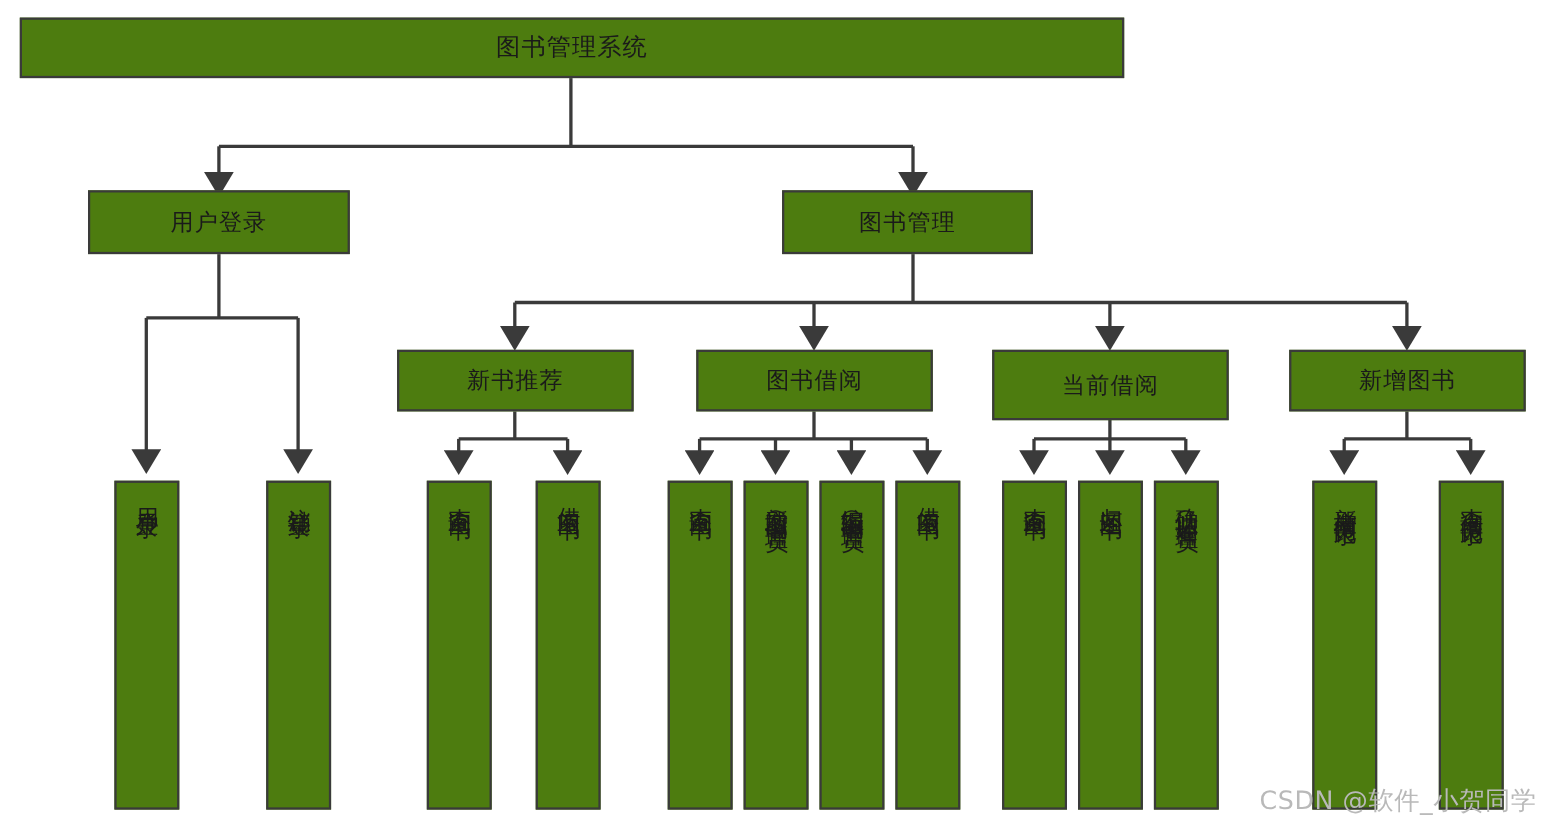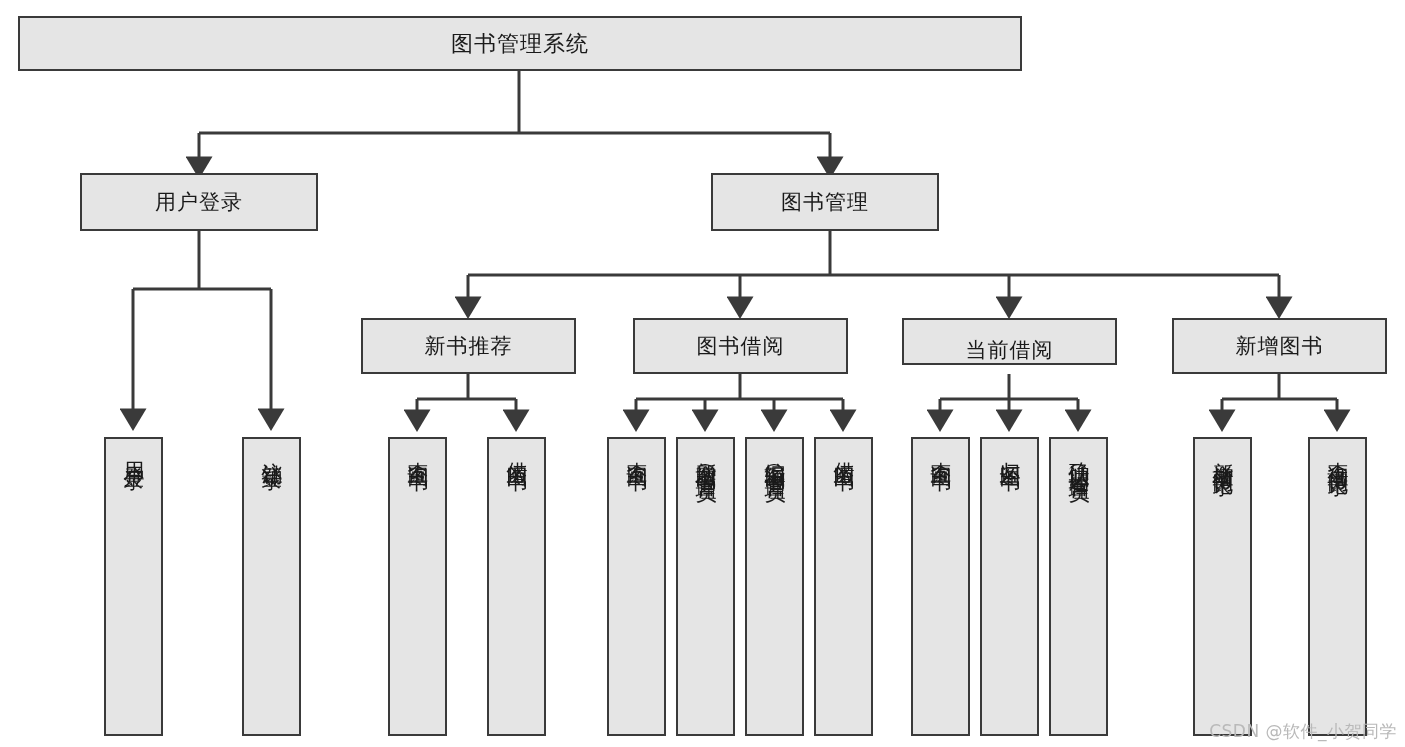--- a/index.html
+++ b/index.html
@@ -22,21 +22,21 @@
     position: absolute;
     left: 0;
     top: 0;
     width: 1405px;
     height: 747px;
     pointer-events: none;
   }
   .node {
     position: absolute;
     box-sizing: border-box;
-    background: #e5e5e5;
+    background: #4d7c0f;
     border: 2px solid #3a3a3a;
     display: flex;
     align-items: center;
     justify-content: center;
     color: #1a1a1a;
   }
   .node .label {
     display: block;
     text-align: center;
     line-height: 1.18;
@@ -61,21 +61,21 @@
     text-orientation: upright;
     font-size: 21px;
     letter-spacing: 3px;
     line-height: 1;
     white-space: nowrap;
   }
   #watermark {
     position: absolute;
     right: 8px;
     bottom: 4px;
-    font-size: 17px;
+    font-size: 23px;
     color: #b9b9b9;
     letter-spacing: 0.5px;
     white-space: nowrap;
     user-select: none;
   }
 </style>
 </head>
 <body>
 
 <div id="diagram-root">
@@ -144,21 +144,21 @@
   </div>
 
   <div class="node horiz" style="left:633px; top:318px; width:215px; height:56px;">
     <span class="label">图书借阅</span>
   </div>
 
   <div class="node horiz" style="left:361px; top:318px; width:215px; height:56px;">
     <span class="label">新书推荐</span>
   </div>
 
-  <div class="node horiz" style="left:902px; top:318px; width:215px; height:47px;align-items:flex-end;">
+  <div class="node horiz" style="left:902px; top:318px; width:215px; height:64px;">
     <span class="label">当前借阅</span>
   </div>
 
   <div class="node horiz" style="left:1172px; top:318px; width:215px; height:56px;">
     <span class="label">新增图书</span>
   </div>
 
   <div class="node vert" style="left:104px; top:437px; width:59px; height:299px;">
     <span class="label">用户登录</span>
   </div>

